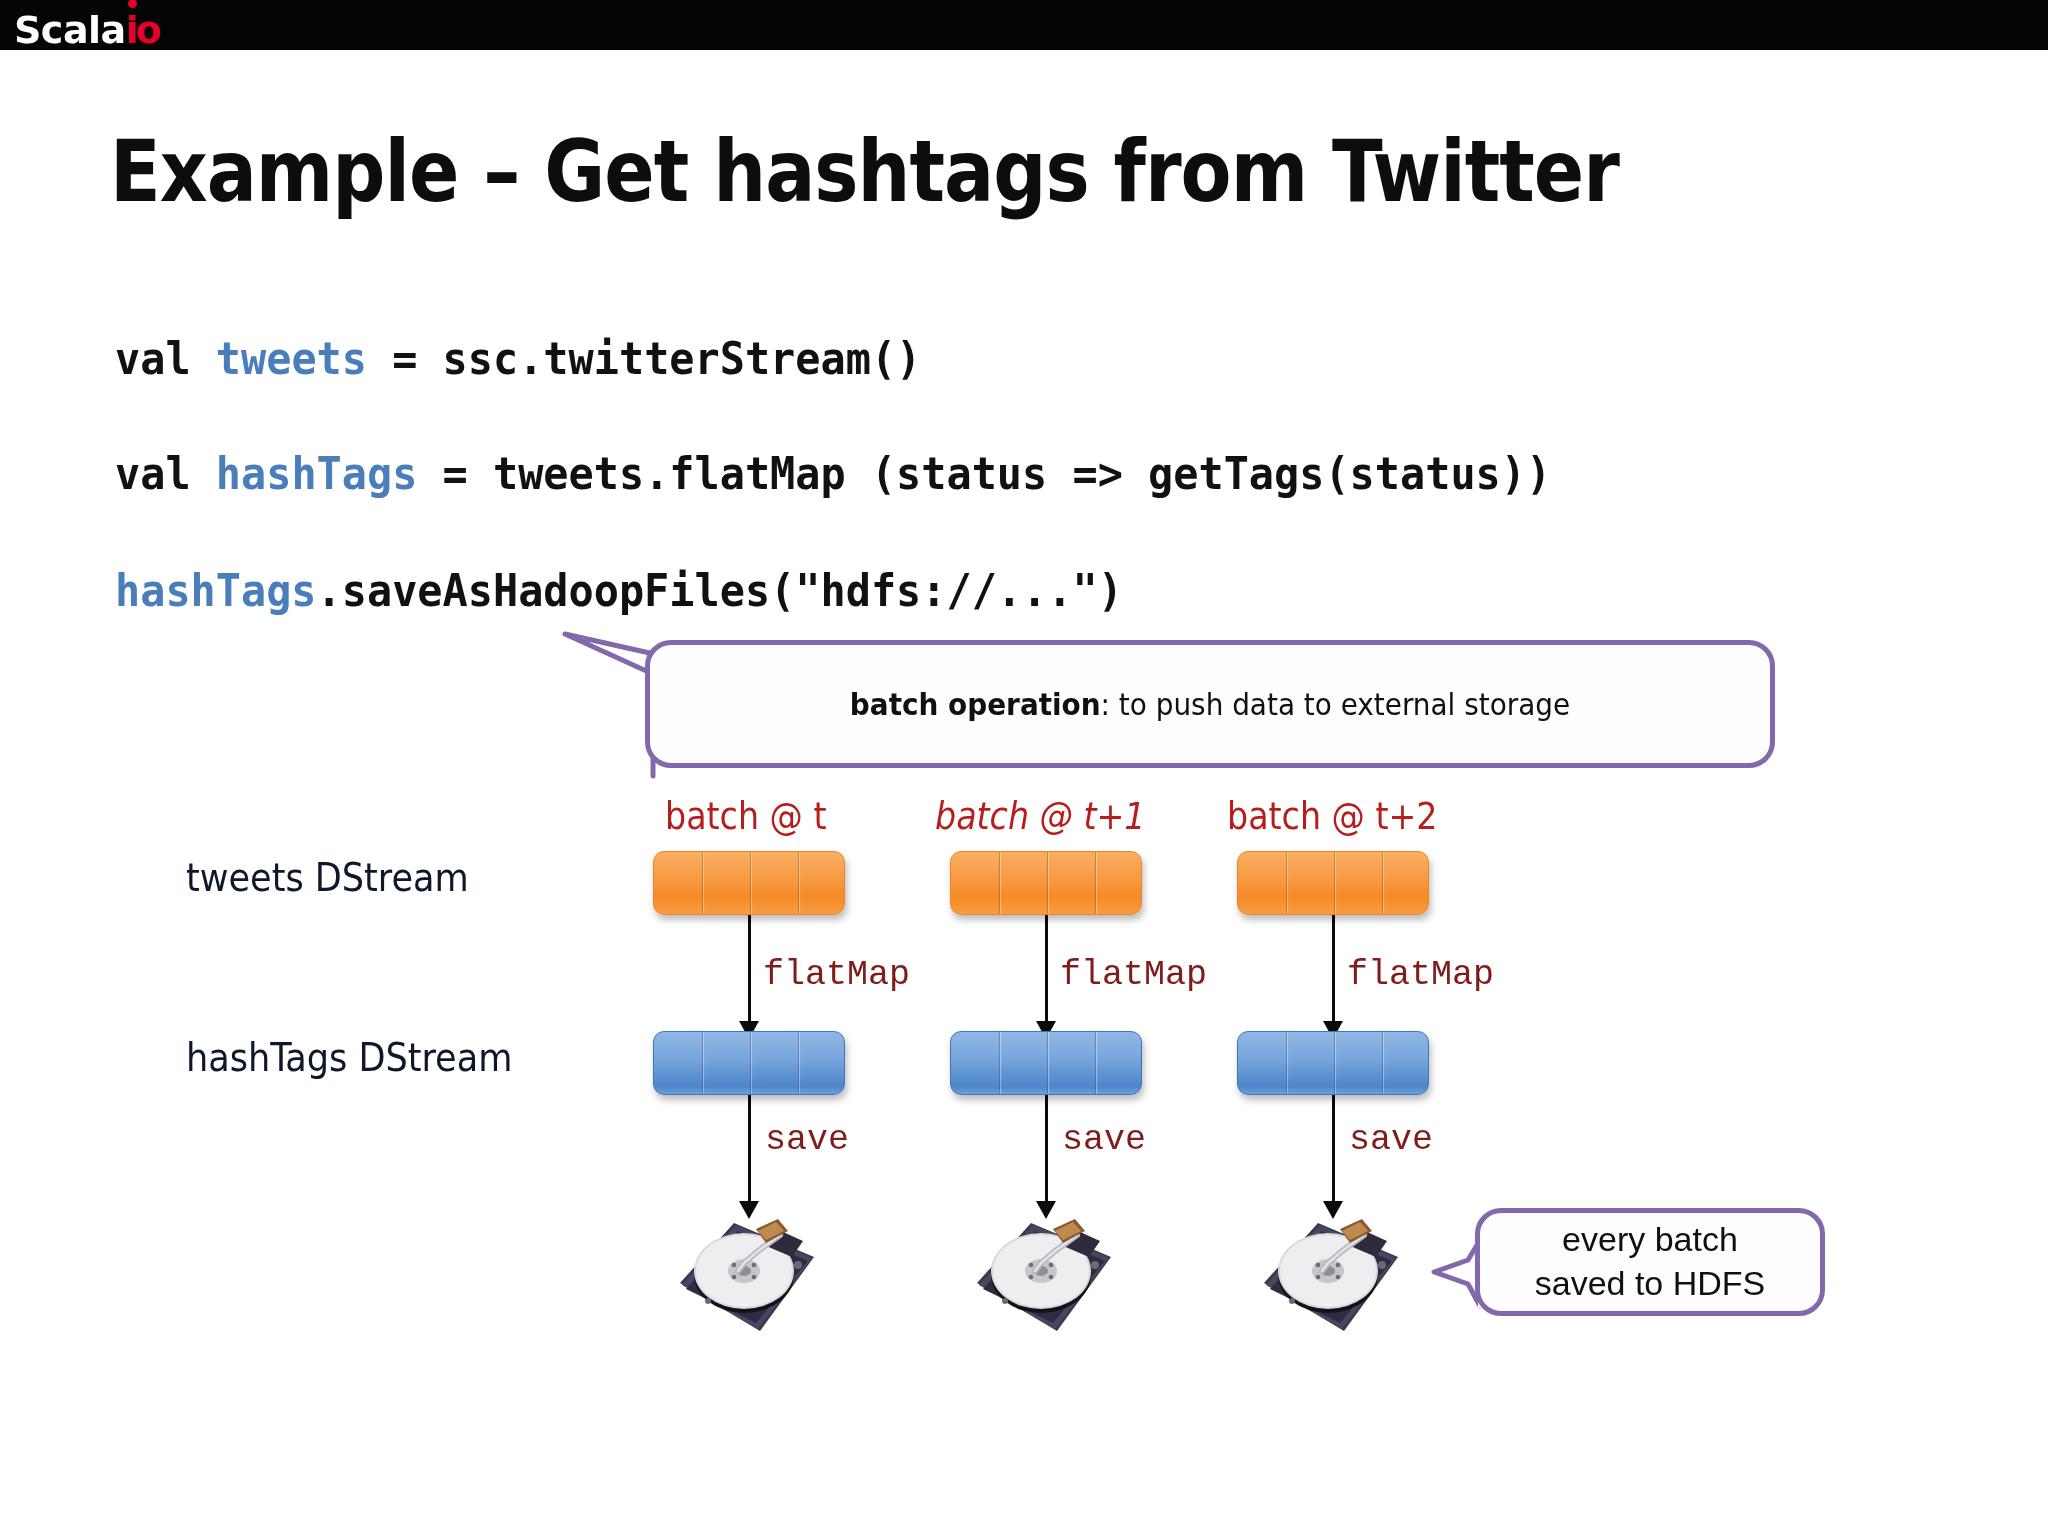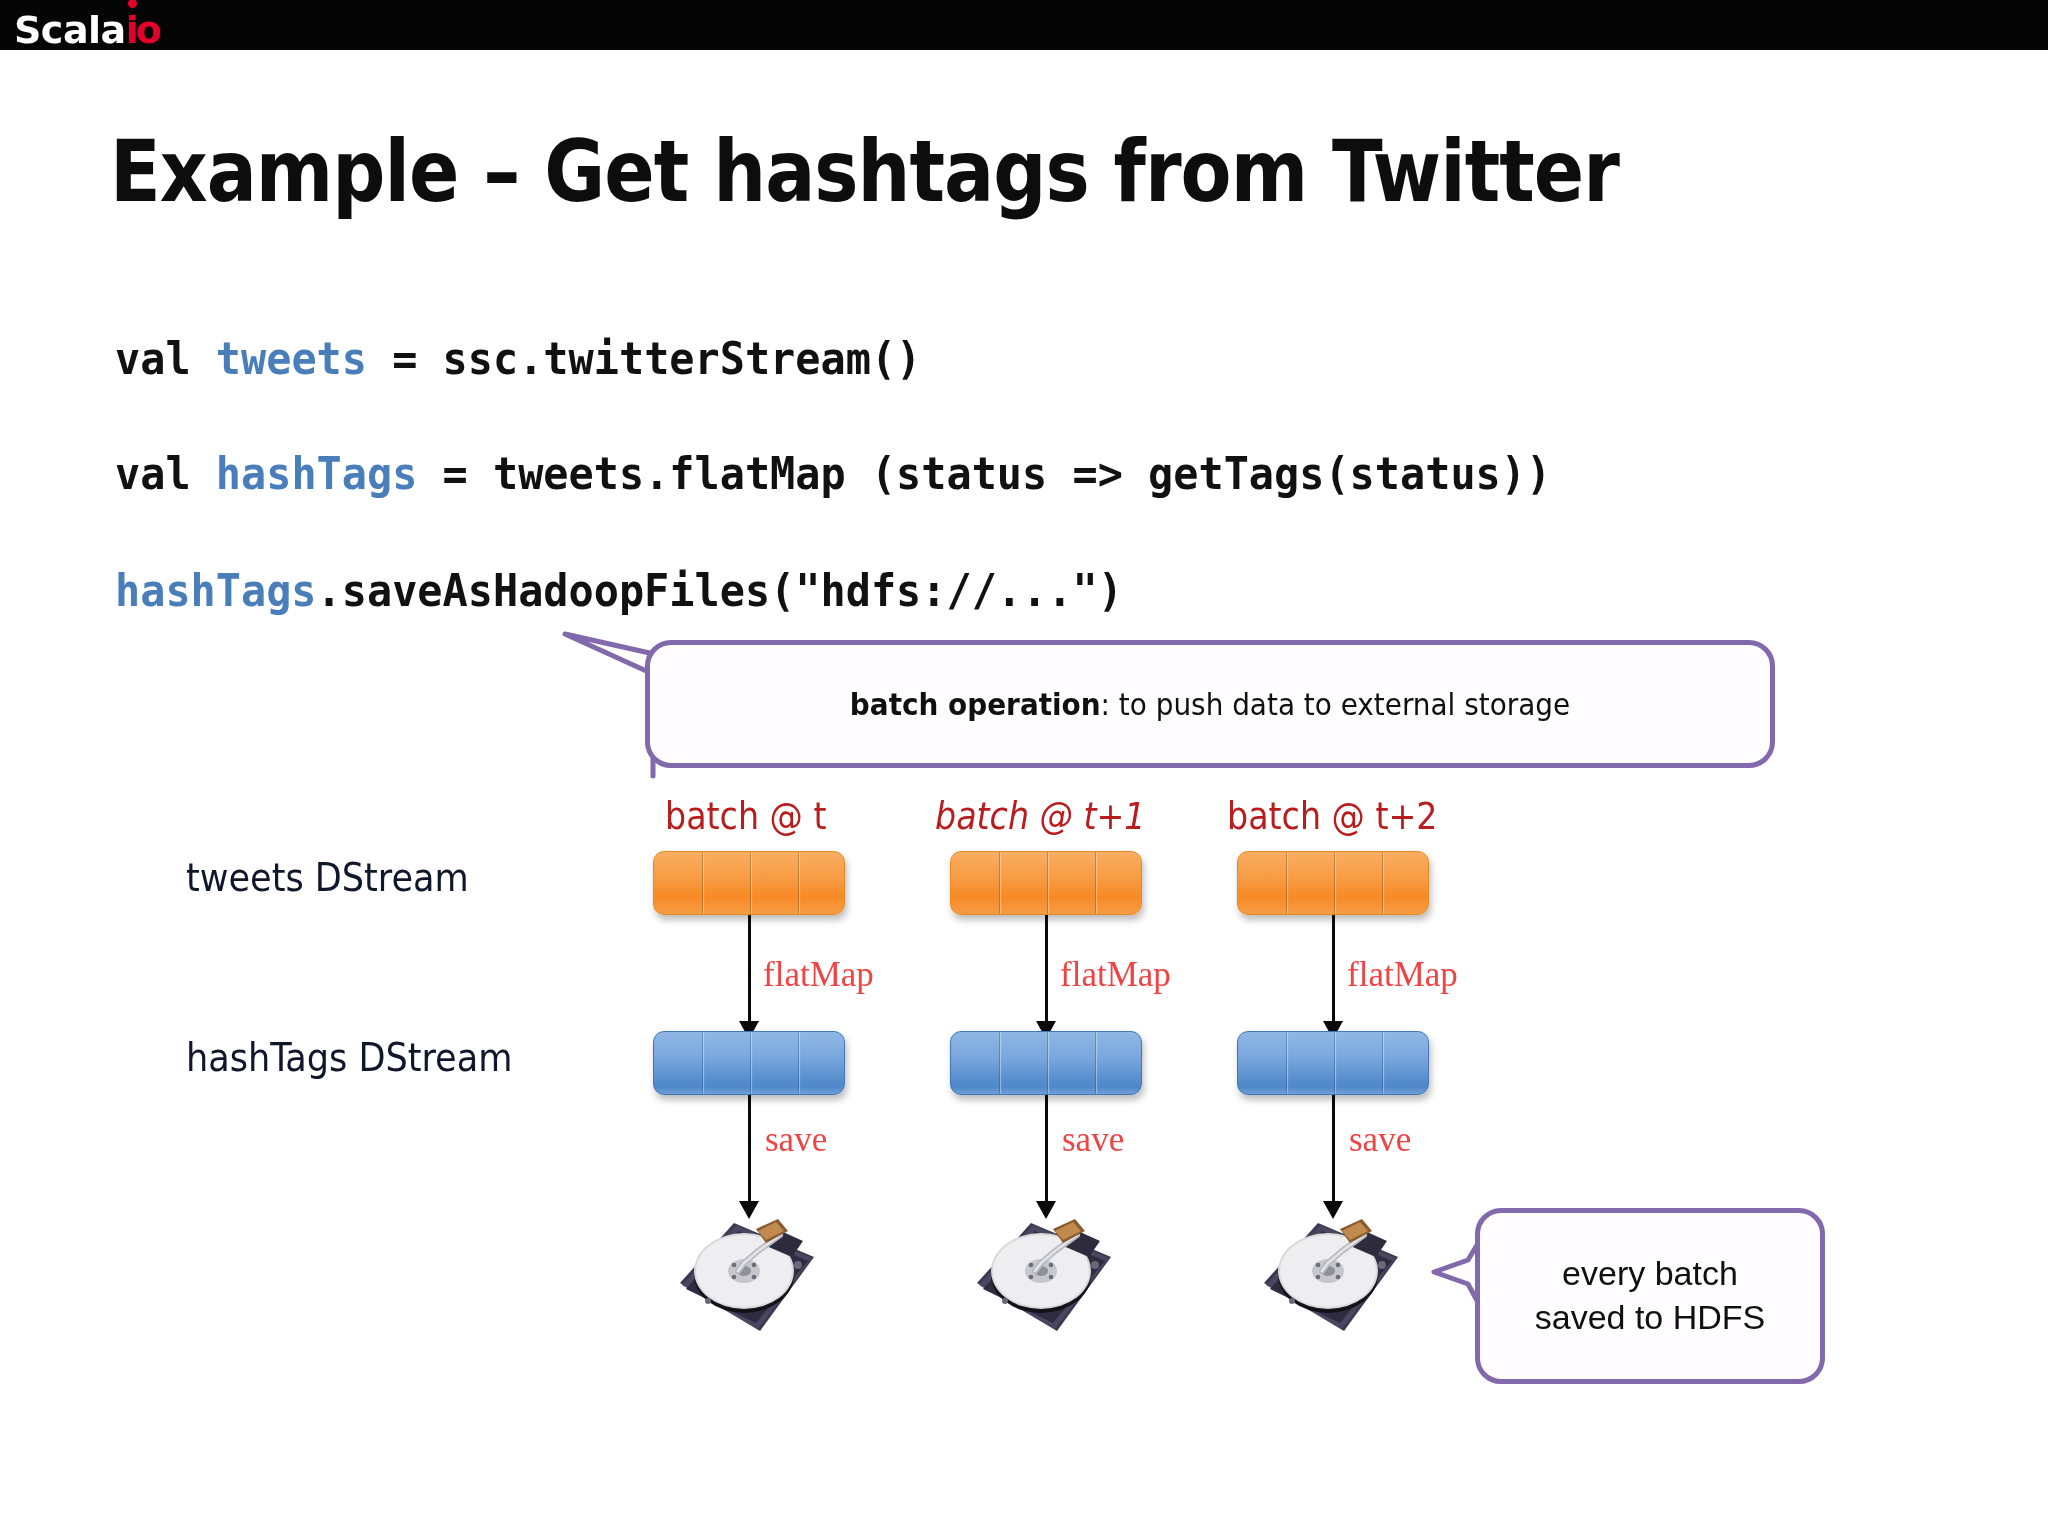--- a/index.html
+++ b/index.html
@@ -68,21 +68,21 @@
     left:645px; top:640px; width:1130px; height:128px;
   }
   #bubble-output .btext {
     font-size:31px; color:#101010; white-space:nowrap;
     font-family:"DejaVu Sans Condensed","Liberation Sans Narrow","Liberation Sans", sans-serif;
   }
   #bubble-output .btext b { font-weight:bold; }
   .tail-svg { position:absolute; overflow:visible; pointer-events:none; }
 
   #bubble-hdfs {
-    left:1475px; top:1208px; width:350px; height:176px;
+    left:1475px; top:1208px; width:350px; height:108px;
     flex-direction:column; line-height:1.28;
   }
   #bubble-hdfs .btext {
     font-size:34px; color:#101010; text-align:center; white-space:nowrap;
   }
 
   
   .batch-label {
     position:absolute; top:795px;
     font-family:"DejaVu Sans Condensed","Liberation Sans Narrow","Liberation Sans", sans-serif;
@@ -119,22 +119,22 @@
 
   .arrow { position:absolute; width:3px; background:#0a0a0a; }
   .arrow::after {
     content:""; position:absolute; left:-9px; bottom:-15px;
     border-left:10px solid transparent;
     border-right:10px solid transparent;
     border-top:18px solid #0a0a0a;
   }
   .op-label {
     position:absolute;
-    font-family:Liberation Serif, serif;
-    font-size:35px; color:#ef4444; white-space:nowrap;
+    font-family:Liberation Mono, monospace;
+    font-size:35px; color:#7f1d1d; white-space:nowrap;
   }
 
   
   .hdd { position:absolute; width:150px; height:135px; }
 
   
   #footer { position:absolute; left:0; top:1440px; width:2048px; height:96px; }
   .flogo { position:absolute; white-space:nowrap; }
 
   #logo-axa { left:1818px; top:1454px; }

